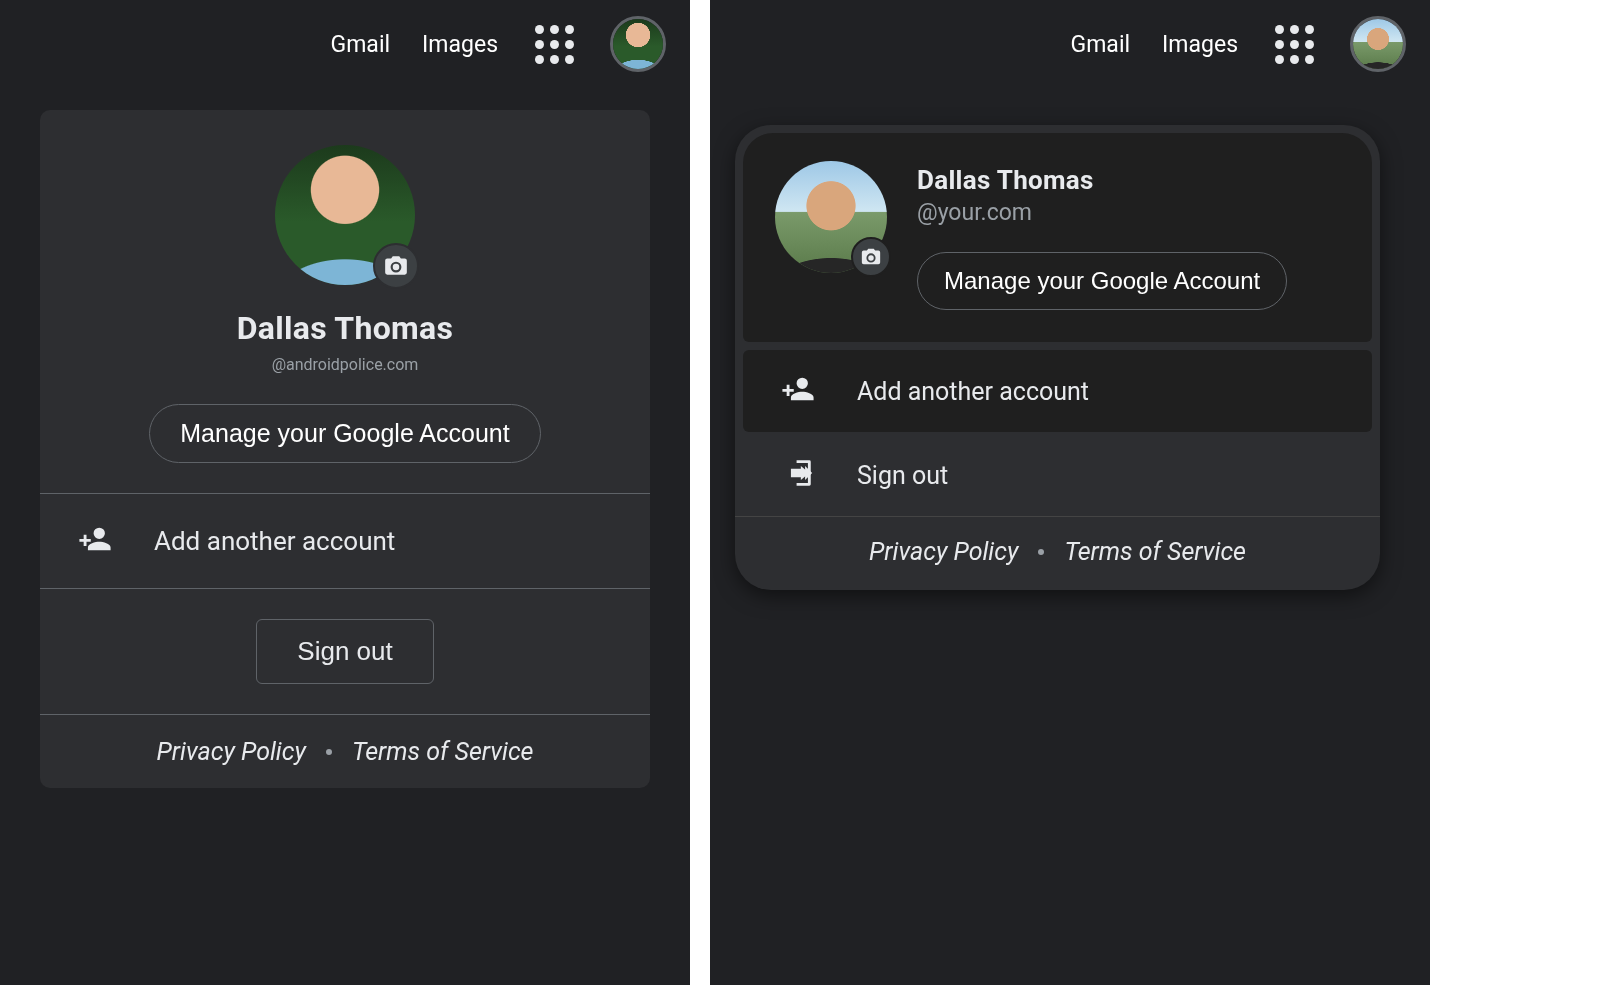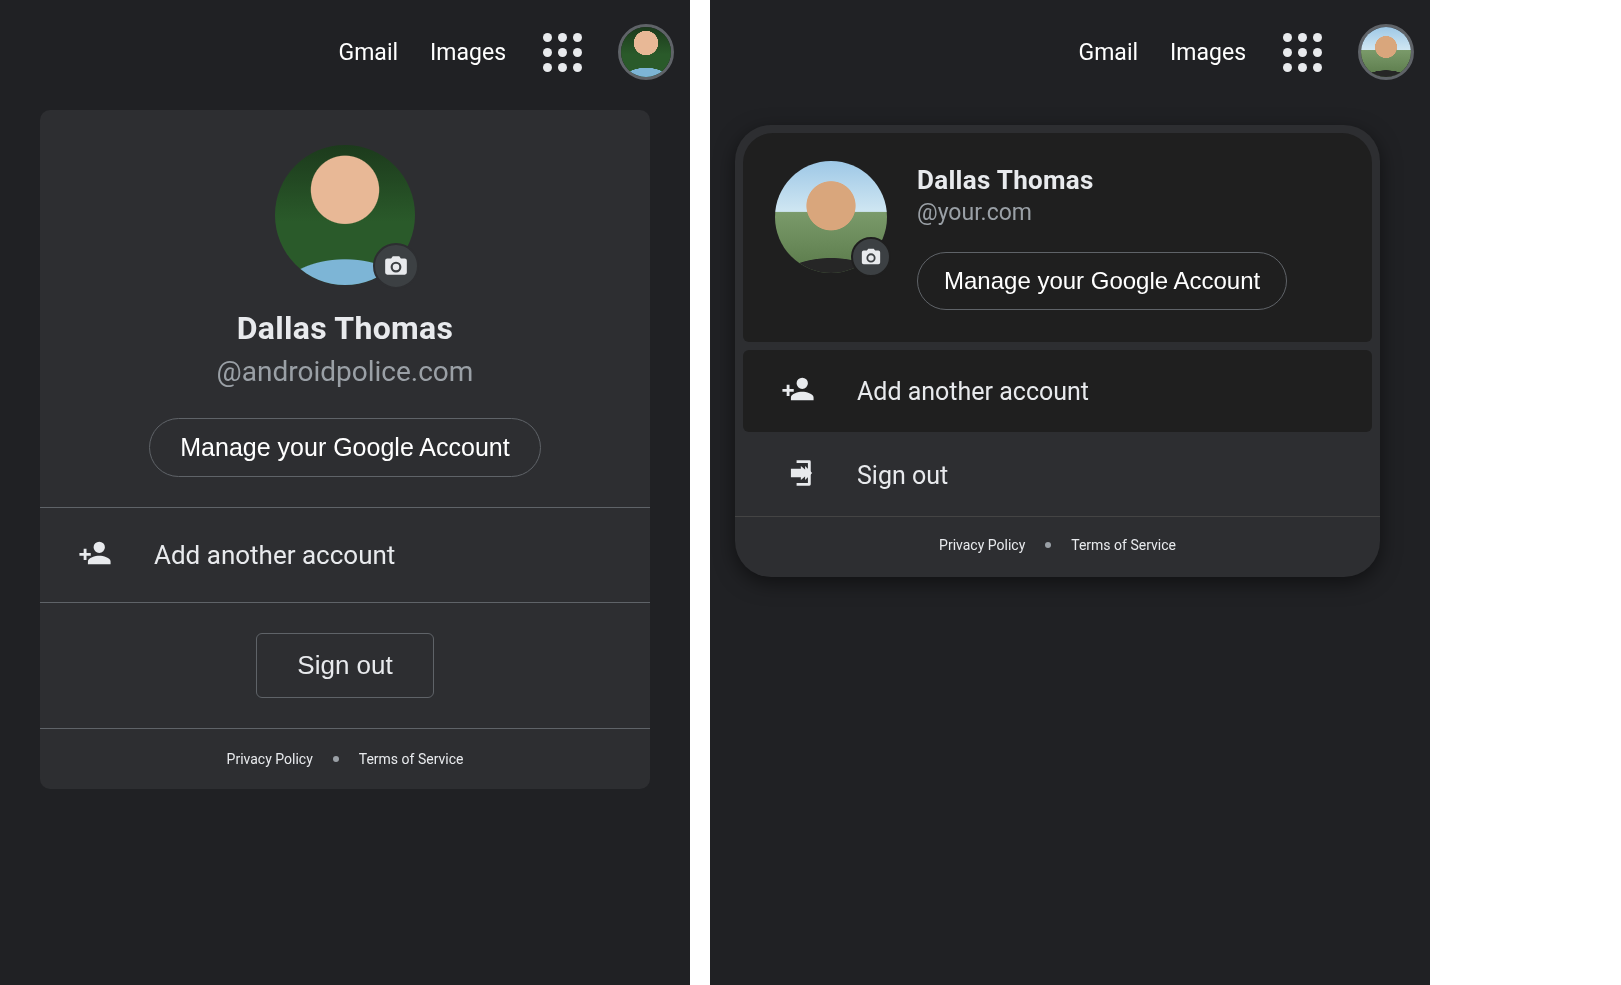--- a/index.html
+++ b/index.html
@@ -5,44 +5,44 @@
   * { box-sizing: border-box; margin: 0; padding: 0; }
   html, body { width: 1621px; height: 985px; background: #fff; }
   body { display: flex; font-family: "Google Sans", Roboto, Arial, sans-serif; color: #e8eaed; }
 
   .pane { position: relative; height: 985px; background: #202124; flex: 0 0 auto; }
   .pane-left  { width: 690px; }
   .pane-right { width: 720px; margin-left: 10px; }
   .divider-v { width: 0; height: 985px; border-left: 5px solid #fff; margin-left: 5px; }
 
   
-  .topbar { position: absolute; top: 8px; right: 0; height: 88px; display: flex; align-items: center; padding-right: 16px; gap: 32px; }
+  .topbar { position: absolute; top: 0; right: 0; height: 88px; display: flex; align-items: center; padding-right: 24px; gap: 32px; }
   .top-link { font-size: 23px; color: #fff; text-decoration: none; cursor: pointer; }
   .apps-btn { width: 48px; height: 48px; display: flex; align-items: center; justify-content: center; border-radius: 50%; cursor: pointer; }
   .apps-grid { display: grid; grid-template-columns: repeat(3, 9px); grid-template-rows: repeat(3, 9px); gap: 6px; }
   .apps-grid span { width: 9px; height: 9px; background: #e8eaed; border-radius: 50%; }
   .avatar-sm { width: 56px; height: 56px; border-radius: 50%; border: 3px solid #5f6368; overflow: hidden; cursor: pointer; }
 
   
   .card-old { position: absolute; left: 40px; top: 110px; width: 610px; background: #2d2e31; border-radius: 10px; overflow: hidden; }
   .old-top { padding: 35px 0 30px 0; display: flex; flex-direction: column; align-items: center; }
   .avatar-wrap { position: relative; width: 140px; height: 140px; }
   .avatar-lg { width: 100%; height: 100%; border-radius: 50%; overflow: hidden; }
   .cam-badge { position: absolute; right: -4px; bottom: -4px; width: 46px; height: 46px; border-radius: 50%; background: #3c4043; display: flex; align-items: center; justify-content: center; cursor: pointer; border: 2px solid #2d2e31; }
   .cam-badge svg { width: 26px; height: 26px; fill: #e8eaed; }
   .user-name { font-size: 32px; font-weight: 700; color: #e8eaed; margin-top: 24px; letter-spacing: 0.3px; }
-  .user-email { font-size: 28px; color: #9aa0a6; margin-top: 8px; }
+  .user-email { font-size: 16px; color: #9aa0a6; margin-top: 8px; }
   .pill-btn { margin-top: 30px; padding: 14px 30px; border: 1.5px solid #5f6368; border-radius: 999px; font-size: 25px; color: #ffffff; background: transparent; cursor: pointer; }
   .row-btn { width: 100%; border-top: 1px solid #5f6368; padding: 28px 38px; display: flex; align-items: center; gap: 42px; cursor: pointer; }
   .row-btn .row-icon svg { width: 34px; height: 34px; fill: #e8eaed; }
   .row-btn .row-label { font-size: 26px; color: #e8eaed; }
   .old-signout-wrap { border-top: 1px solid #5f6368; padding: 30px 0; display: flex; justify-content: center; }
   .rect-btn { padding: 16px 40px; border: 1.5px solid #5f6368; border-radius: 6px; background: transparent; color: #e8eaed; font-size: 26px; cursor: pointer; }
   .footer-row { border-top: 1px solid #5f6368; padding: 22px 0; display: flex; justify-content: center; align-items: center; gap: 20px; }
-  .footer-link { font-size: 14px; color: #e8eaed; cursor: pointer; }
+  .footer-link { font-size: 25px; color: #e8eaed; cursor: pointer; font-style: italic; }
   .dot-sep { width: 6px; height: 6px; background: #9aa0a6; border-radius: 50%; }
 
   
   .card-new { position: absolute; left: 25px; top: 125px; width: 645px; background: #2d2e31; border-radius: 36px; overflow: hidden; box-shadow: 0 6px 20px rgba(0,0,0,0.5); }
   .new-section { margin: 8px; border-radius: 30px; }
   .new-top { background: #1f1f1f; display: flex; align-items: flex-start; padding: 28px 32px 32px 32px; gap: 30px; border-radius: 30px 30px 6px 6px; }
   .new-top .avatar-wrap { width: 112px; height: 112px; flex: 0 0 auto; }
   .new-top .cam-badge { width: 40px; height: 40px; right: -4px; bottom: -4px; border-color: #1f1f1f; }
   .new-top .cam-badge svg { width: 22px; height: 22px; }
   .new-top .info { flex: 1; display: flex; flex-direction: column; align-items: flex-start; }

